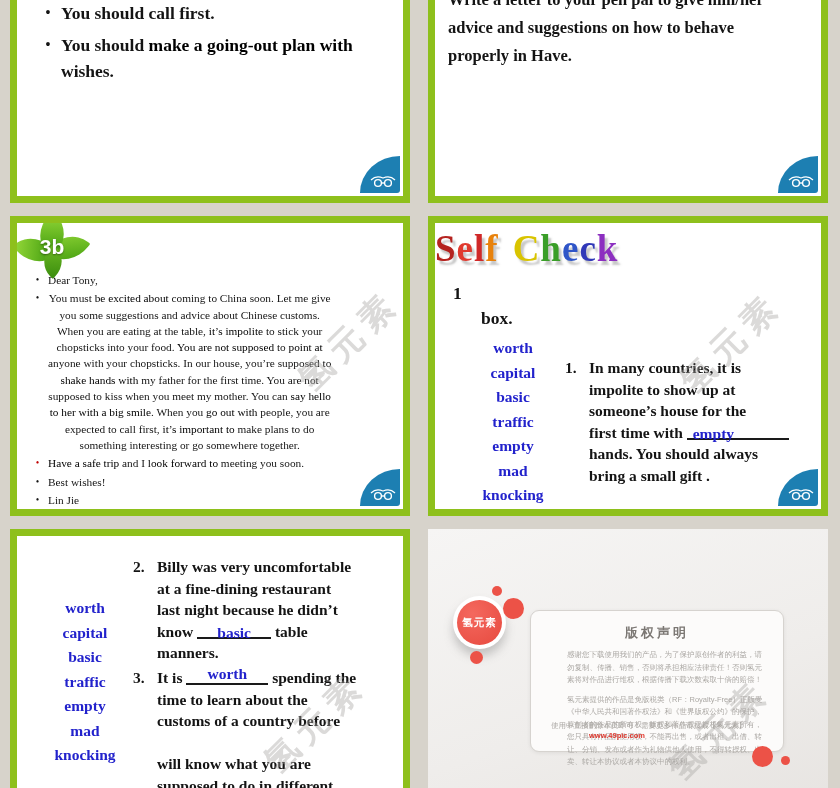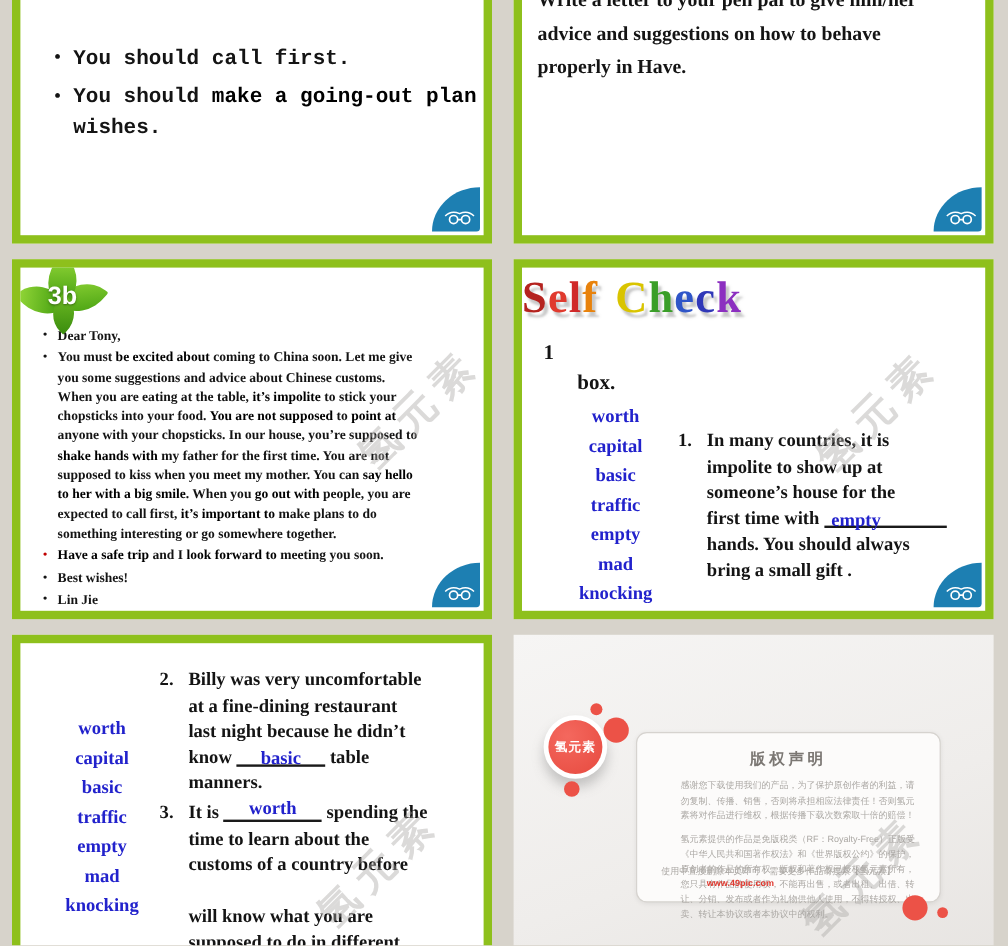--- a/index.html
+++ b/index.html
@@ -12,32 +12,32 @@
   #s3{left:10px;top:216px}
   #s4{left:428px;top:216px}
   #s5{left:10px;top:529px}
   #s6{left:428px;top:529px;border:none;background:linear-gradient(160deg,#f6f5f4 0%,#efedeb 55%,#e6e3e0 100%);}
 
   .c-red{color:#000000}
   .rich{white-space:nowrap}
 
   
   .s1-body{position:absolute;left:18px;top:90px;right:4px;color:#141414;
-           font-family:Liberation Mono, monospace;font-weight:bold;font-size:17.5px;line-height:26px;margin-top:36px;}
+           font-family:Liberation Serif, serif;font-weight:bold;font-size:17.5px;line-height:26px;}
   .b1{display:flex;margin-bottom:6px}
   .b1 .dot{width:26px;text-align:center;flex:none;font-size:14px}
   .b1 .dot::before{content:"•"}
 
   
   .s2-body{position:absolute;left:13px;top:76px;right:4px;color:#141414;
            font-weight:bold;font-size:16.5px;line-height:28px;}
 
   
   .s3-body{position:absolute;left:10px;top:49px;right:20px;color:#141414;
-           font-weight:bold;font-size:11.3px;line-height:16.3px;}
+           font-weight:normal;font-size:11.3px;line-height:16.3px;text-align:center;}
   .b3{display:flex;margin-bottom:2px}
   .b3 .dot{width:21px;text-align:center;flex:none;font-size:10px}
   .b3 .dot::before{content:"•"}
   .b3.red-dot .dot{color:#c00000}
   .badge3b{position:absolute;left:2px;top:-6px;width:66px;height:62px;z-index:6}
   .leaf{position:absolute;background:linear-gradient(135deg,#8ed335 10%,#46a011 85%);}
   .leaf.l1{left:1px;top:16px;width:30px;height:34px;border-radius:4% 90% 4% 90%;transform:rotate(-38deg)}
   .leaf.l2{left:34px;top:14px;width:30px;height:34px;border-radius:90% 4% 90% 4%;transform:rotate(38deg)}
   .leaf.l3{left:17px;top:1px;width:32px;height:34px;border-radius:0 85% 0 85%;transform:rotate(45deg)}
   .leaf.l4{left:22px;top:32px;width:24px;height:25px;border-radius:0 85% 0 85%;transform:rotate(45deg);

